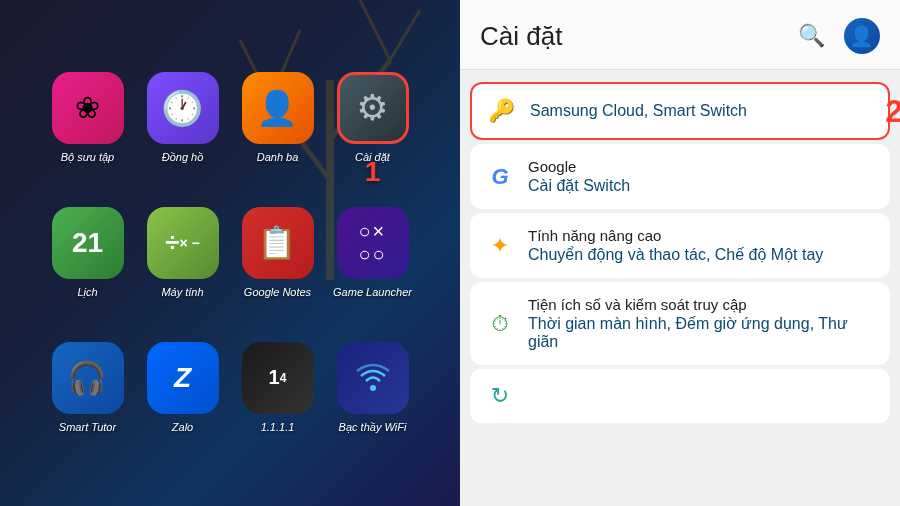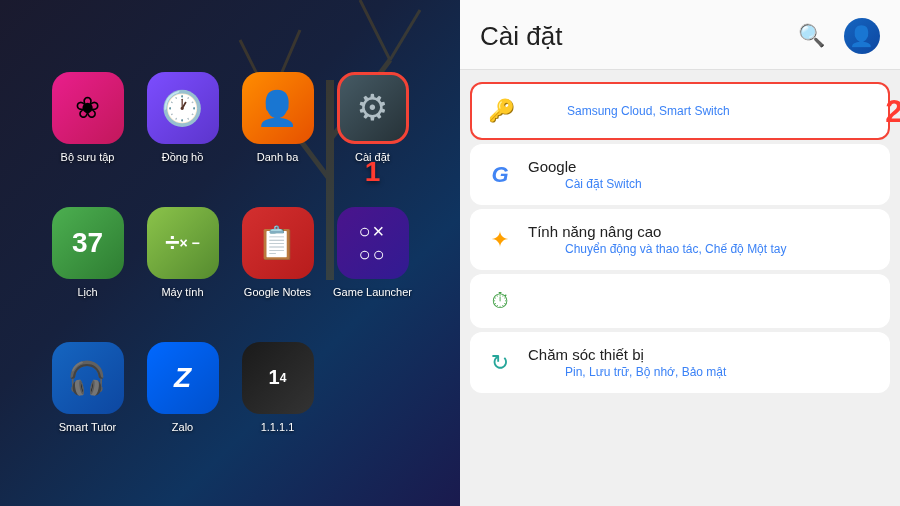--- a/index.html
+++ b/index.html
@@ -78,20 +78,21 @@
     .app-icon.blue-zalo { background: linear-gradient(135deg, #0068ff, #0050cc); }
     .app-icon.dark-1111 { background: linear-gradient(135deg, #1a1a1a, #333); }
     .app-icon.dark-wifi { background: linear-gradient(135deg, #1a237e, #283593); }
 
     .app-label {
       color: #ffffff;
       font-size: 11px;
       text-align: center;
       text-shadow: 0 1px 3px rgba(0,0,0,0.8);
       line-height: 1.3;
+      font-style: italic;
     }
 
     .step-number {
       position: absolute;
       bottom: -5px;
       left: 50%;
       transform: translateX(-50%);
       background: transparent;
       font-size: 28px;
       font-weight: 900;
@@ -184,23 +185,22 @@
     }
 
     .settings-item-title {
       font-size: 15px;
       font-weight: 500;
       color: #212121;
       margin-bottom: 2px;
     }
 
     .settings-item-subtitle {
-      font-size: 12px;
-      color: #3b82f6;
-      margin-left: 37px;
+      font-size: 16px;
+      color: #0c4a6e;
     }
 
     .step-number-2 {
       position: absolute;
       right: -15px;
       top: 50%;
       transform: translateY(-50%);
       font-size: 32px;
       font-weight: 900;
       color: #ff3b30;
@@ -247,21 +247,21 @@
       <span class="app-label">Danh ba</span>
     </div>
 
     <div class="app-item" style="position:relative;">
       <div class="app-icon dark-gray" style="font-size:36px; color:#b0bec5;">⚙</div>
       <span class="app-label">Cài đặt</span>
       <span class="step-number">1</span>
     </div>
 
     <div class="app-item">
-      <div class="app-icon green" style="font-size:28px; color:white; font-weight:700;">37</div>
+      <div class="app-icon green" style="font-size:28px; color:white; font-weight:700;">21</div>
       <span class="app-label">Lịch</span>
     </div>
 
     <div class="app-item">
       <div class="app-icon lime" style="color:white; font-size:26px; font-weight:700;">÷<br><span style="font-size:14px;">× −</span></div>
       <span class="app-label">Máy tính</span>
     </div>
 
     <div class="app-item">
       <div class="app-icon dark-red" style="font-size:32px;">📋</div>
@@ -281,20 +281,31 @@
     <div class="app-item">
       <div class="app-icon blue-zalo" style="color:white; font-size:28px; font-weight:900; font-style:italic;">Z</div>
       <span class="app-label">Zalo</span>
     </div>
 
     <div class="app-item">
       <div class="app-icon dark-1111" style="color:white; font-size:20px; font-weight:700;">1<sup style="font-size:12px;">4</sup></div>
       <span class="app-label">1.1.1.1</span>
     </div>
 
+    <div class="app-item">
+      <div class="app-icon dark-wifi" style="color:#4fc3f7; font-size:28px;">
+        <svg width="40" height="40" viewBox="0 0 40 40">
+          <circle cx="20" cy="30" r="3" fill="#4fc3f7"></circle>
+          <path d="M13,23 Q20,16 27,23" stroke="#4fc3f7" stroke-width="2.5" fill="none"></path>
+          <path d="M8,18 Q20,8 32,18" stroke="#4fc3f7" stroke-width="2.5" fill="none"></path>
+          <path d="M4,13 Q20,1 36,13" stroke="#4fc3f7" stroke-width="2.5" fill="none" opacity="0.6"></path>
+        </svg>
+      </div>
+      <span class="app-label">Bạc thầy WiFi</span>
+    </div>
 
   </div>
 </div>
 
 <div class="right-panel">
 
   <div class="settings-header">
     <span class="settings-title">Cài đặt</span>
     <div class="header-icons">
       <span class="header-icon">🔍</span>
@@ -323,24 +334,24 @@
     <div class="settings-item">
       <span class="settings-item-icon icon-gear" style="color:#ffa000; font-size:22px;">✦</span>
       <div class="settings-item-text">
         <div class="settings-item-title">Tính năng nâng cao</div>
         <div class="settings-item-subtitle">Chuyển động và thao tác, Chế độ Một tay</div>
       </div>
     </div>
 
     <div class="settings-item">
       <span class="settings-item-icon icon-time" style="color:#43a047; font-size:22px;">⏱</span>
+      <div class="settings-item-text">
+        <div class="settings-item-title">Tiện ích số và kiểm soát truy cập</div>
+        <div class="settings-item-subtitle">Thời gian màn hình, Đếm giờ ứng dụng, Thư giãn</div>
+      </div>
     </div>
 
     <div class="settings-item">
       <span class="settings-item-icon icon-refresh" style="color:#26a69a; font-size:22px;">↻</span>
-      <div class="settings-item-text">
-        <div class="settings-item-title">Chăm sóc thiết bị</div>
-        <div class="settings-item-subtitle">Pin, Lưu trữ, Bộ nhớ, Bảo mật</div>
-      </div>
     </div>
 
   </div>
 </div>
 
 </body></html>

